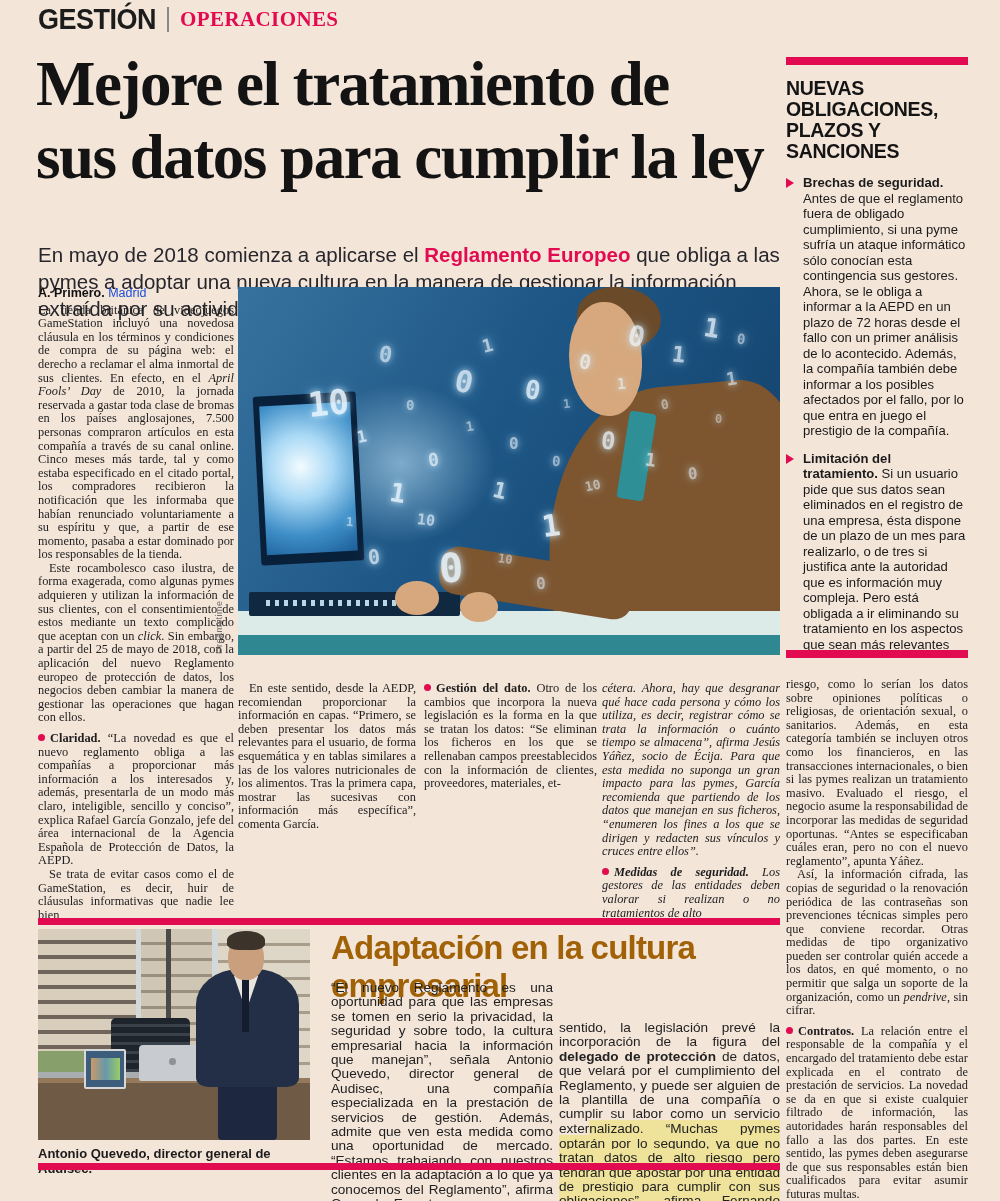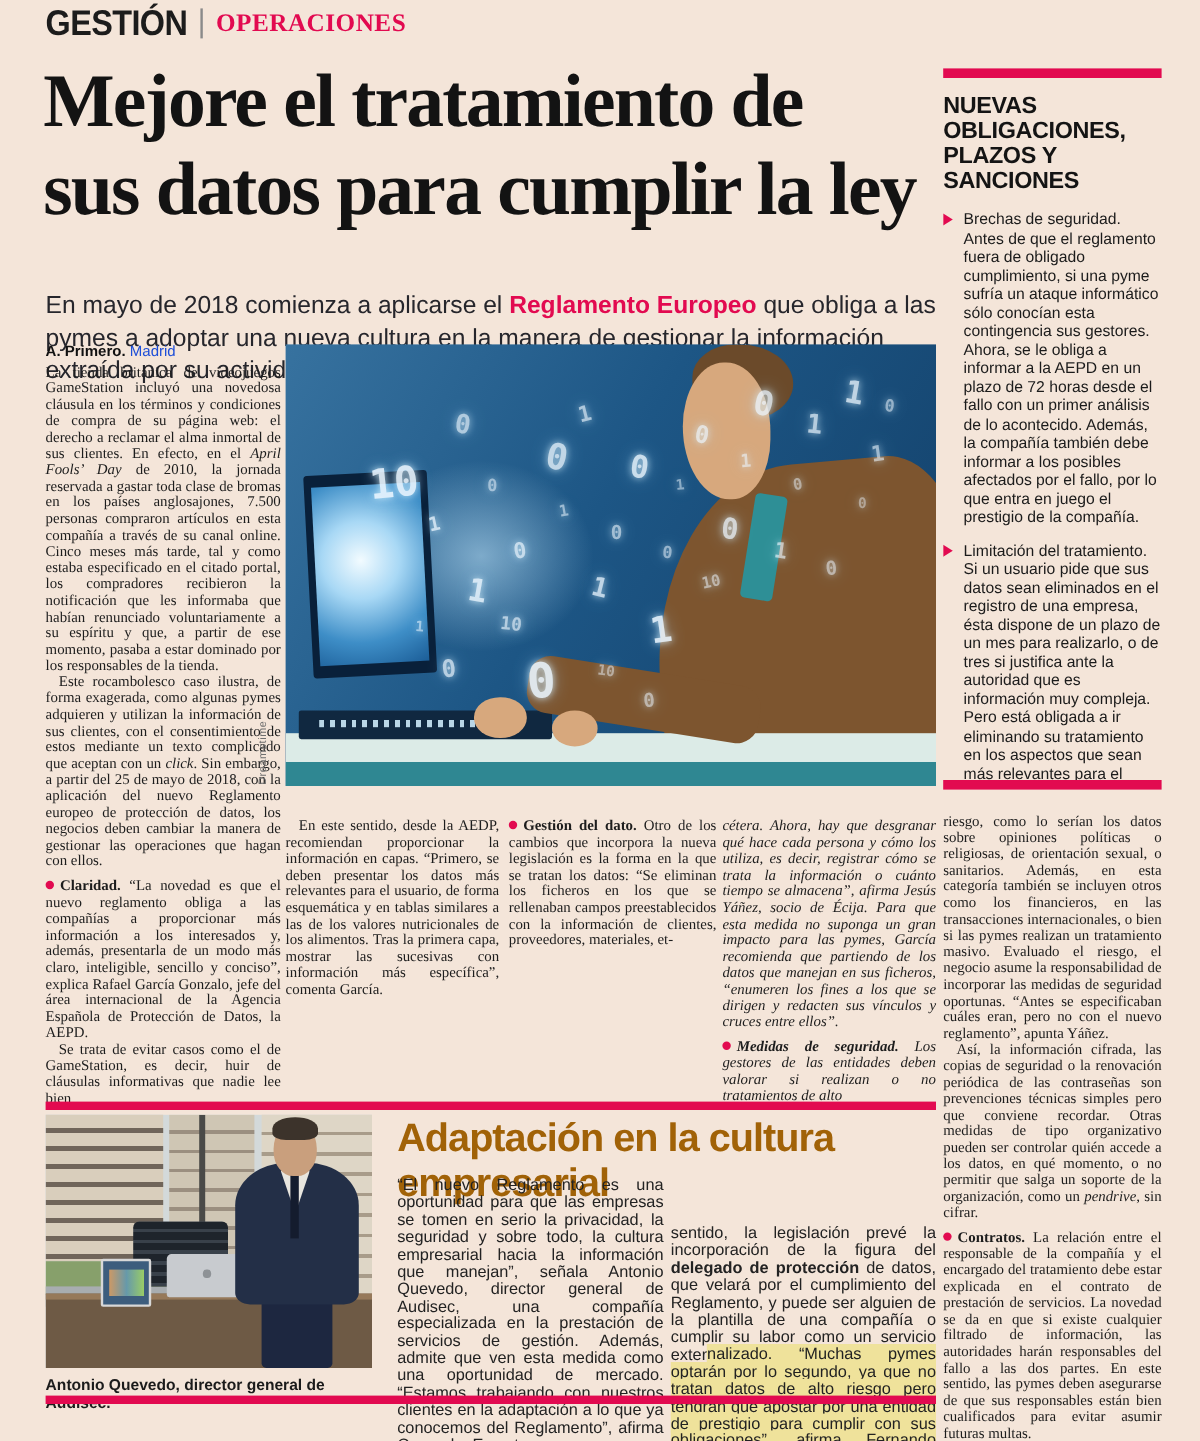--- a/index.html
+++ b/index.html
@@ -87,21 +87,21 @@
            display:flex;flex-direction:column;}
   .sb-bar{height:8px;background:#e20a50;flex:none;}
   .sb-title{font-weight:700;font-size:19.5px;line-height:21px;letter-spacing:-0.3px;
             color:#141414;margin:13px 0 13px;}
   .sb-items{flex:1;overflow:hidden;}
   .sb-item{position:relative;padding-left:17px;margin-bottom:12px;
            font-size:13.1px;line-height:15.5px;color:#1b1b1b;}
   .sb-arrow{position:absolute;left:0;top:3px;width:0;height:0;
             border-left:8px solid #e20a50;border-top:5px solid transparent;
             border-bottom:5px solid transparent;}
-  .sb-lead{font-weight:400;}
+  .sb-lead{font-weight:700;}
 
   
   .feature-bar{position:absolute;left:38px;width:742px;height:7px;background:#e20a50;}
   .bar-top{top:918px;} .bar-bottom{top:1163px;}
   .feature-title{position:absolute;left:331px;top:929px;width:452px;margin:0;
                  font-weight:700;font-size:33px;letter-spacing:-0.8px;color:#a16207;}
   .fcol{position:absolute;top:981px;font-size:13.6px;line-height:14.4px;
         text-align:justify;color:#222;}
   .fcolA{left:331px;width:222px;}
   .fcolB{left:559px;width:221px;margin-top:40px;}

